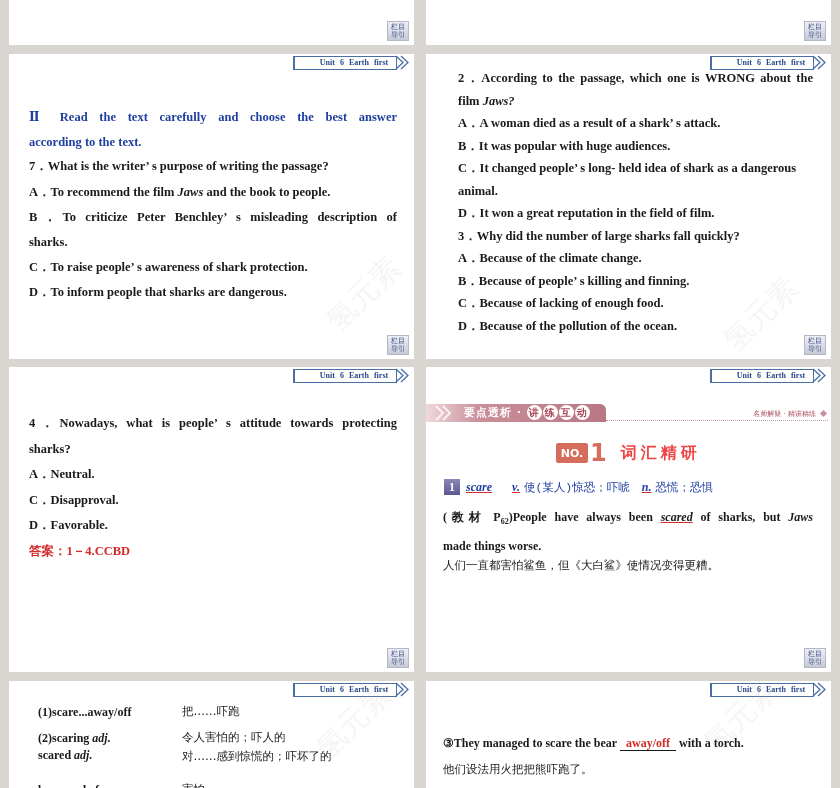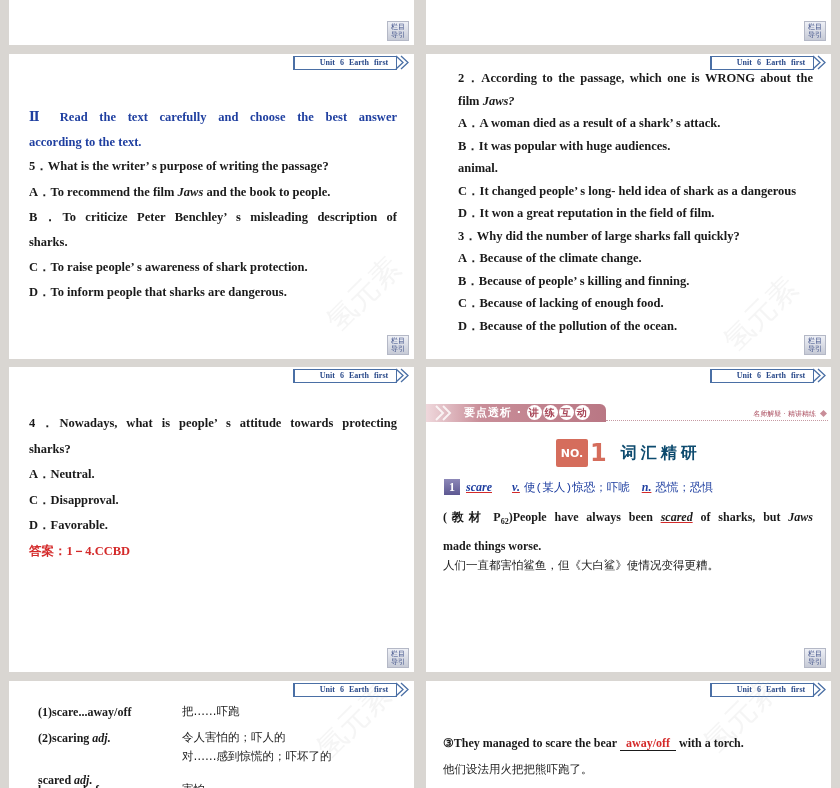--- a/index.html
+++ b/index.html
@@ -17,23 +17,23 @@
   .blue { color: #1f3fa0; }
   .red { color: #d42a2a; }
   .it { font-style: italic; }
   .banner { position: absolute; left: 0; top: 37px; width: 402px; height: 18px; }
   .banner-left { position: absolute; left: 0; top: 0; width: 180px; height: 18px; background: linear-gradient(90deg, #efd8dc, #c98e99 30%, #b97784); border-radius: 0 6px 0 0; }
   .banner-text { position: absolute; left: 38px; top: 1px; font-family: "DejaVu Sans", sans-serif; font-size: 11px; font-weight: bold; color: #fff; letter-spacing: 1px; }
   .banner-circ { display: inline-block; width: 15px; height: 15px; border-radius: 50%; background: #fff; color: #a9485a; text-align: center; line-height: 15px; font-size: 10px; margin-right: 1px; }
   .banner-line { position: absolute; left: 180px; right: 0; top: 16px; border-top: 1px dotted #c59aa3; }
   .banner-right { position: absolute; right: 12px; top: 5px; font-family: "DejaVu Sans", sans-serif; font-size: 7px; color: #a8485a; }
   .no1 { position: absolute; left: 130px; top: 74px; height: 24px; display: flex; align-items: center; }
-  .no-badge { width: 32px; height: 28px; background: #d56d5c; color: #fff; font-family: "DejaVu Sans", sans-serif; font-weight: bold; font-size: 11px; display: flex; align-items: center; justify-content: center; border-radius: 2px; }
+  .no-badge { width: 32px; height: 20px; background: #d56d5c; color: #fff; font-family: "DejaVu Sans", sans-serif; font-weight: bold; font-size: 11px; display: flex; align-items: center; justify-content: center; border-radius: 2px; }
   .no-num { font-family: "DejaVu Sans", sans-serif; font-weight: bold; font-size: 24px; color: #d56d5c; margin-left: 2px; line-height: 24px; }
-  .no-title { font-family: Liberation Mono, monospace; font-weight: bold; font-size: 16px; color: #0c4a6e; letter-spacing: 4px; margin-left: 14px; }
+  .no-title { font-family: Liberation Mono, monospace; font-weight: bold; font-size: 16px; color: #ef4444; letter-spacing: 4px; margin-left: 14px; }
   .word-row { position: absolute; left: 18px; top: 112px; font-size: 12px; font-weight: bold; display: flex; align-items: center; }
   .num-badge { width: 16px; height: 16px; background: linear-gradient(#8d88b8, #5d5892); color: #fff; font-size: 12px; text-align: center; line-height: 16px; margin-right: 6px; }
   .uline-red { text-decoration: underline; text-decoration-color: #d42a2a; font-style: italic; }
   .ex { position: absolute; left: 17px; right: 18px; font-size: 12px; font-weight: bold; line-height: 25px; }
   .cn { position: absolute; left: 17px; font-family: "DejaVu Sans", sans-serif; font-size: 11.5px; }
   .vocab { position: absolute; left: 29px; font-size: 12px; font-weight: bold; }
   .vocab-cn { position: absolute; left: 173px; font-family: "DejaVu Sans", sans-serif; font-size: 11.5px; }
   .blank { display: inline-block; border-bottom: 1px solid #1a1a1a; padding: 0 6px; color: #d42a2a; line-height: 14px; }
   .wm { position: absolute; font-family: "DejaVu Sans", sans-serif; font-size: 30px; color: rgba(170,170,170,0.12); transform: rotate(-45deg); pointer-events: none; }
 </style>
@@ -54,21 +54,21 @@
         <path d="M1 1 L8 7.5 L1 14 M6 1 L13 7.5 L6 14" fill="none" stroke="#4a6fa5" stroke-width="1.3"></path>
       </svg>
   </div>
   <div class="q blue" style="top:51px; left:20px;">
     <div class="line justify">Ⅱ  Read the text carefully and choose the best answer</div>
   </div>
   <div class="q blue" style="top:76px; left:20px;">
     <div class="line">according to the text.</div>
   </div>
   <div class="q" style="top:100px; left:20px;">
-    <div class="line">5．What is the writer’ s purpose of writing the passage?</div>
+    <div class="line">7．What is the writer’ s purpose of writing the passage?</div>
     <div class="line" style="margin-top:1px;"><span>A．To recommend the film </span><span class="it">Jaws</span><span> and the book to people.</span></div>
     <div class="line justify">B．To criticize Peter Benchley’ s misleading description of</div>
     <div class="line">sharks.</div>
     <div class="line">C．To raise people’ s awareness of shark protection.</div>
     <div class="line">D．To inform people that sharks are dangerous.</div>
   </div>
   <div class="wm" style="left:310px; top:220px;">氢元素</div>
   <div class="nav-btn"><span>栏目</span><br><span>导引</span></div>
 </div>
 
@@ -77,22 +77,22 @@
     <div class="unit-box">Unit 6   Earth first</div>
     <svg class="unit-chev" viewBox="0 0 16 15">
         <path d="M1 1 L8 7.5 L1 14 M6 1 L13 7.5 L6 14" fill="none" stroke="#4a6fa5" stroke-width="1.3"></path>
       </svg>
   </div>
   <div class="q q2" style="top:13px;">
     <div class="line justify">2．According to the passage, which one is WRONG about the</div>
     <div class="line"><span>film </span><span class="it">Jaws?</span></div>
     <div class="line">A．A woman died as a result of a shark’ s attack.</div>
     <div class="line">B．It was popular with huge audiences.</div>
+    <div class="line">C．It changed people’ s long- held idea of shark as a dangerous</div>
     <div class="line">animal.</div>
-    <div class="line">C．It changed people’ s long- held idea of shark as a dangerous</div>
     <div class="line">D．It won a great reputation in the field of film.</div>
     <div class="line">3．Why did the number of large sharks fall quickly?</div>
     <div class="line">A．Because of the climate change.</div>
     <div class="line">B．Because of people’ s killing and finning.</div>
     <div class="line">C．Because of lacking of enough food.</div>
     <div class="line">D．Because of the pollution of the ocean.</div>
   </div>
   <div class="wm" style="left:290px; top:240px;">氢元素</div>
   <div class="nav-btn"><span>栏目</span><br><span>导引</span></div>
 </div>
@@ -158,21 +158,21 @@
   <div class="unit-tag">
     <div class="unit-box">Unit 6   Earth first</div>
     <svg class="unit-chev" viewBox="0 0 16 15">
         <path d="M1 1 L8 7.5 L1 14 M6 1 L13 7.5 L6 14" fill="none" stroke="#4a6fa5" stroke-width="1.3"></path>
       </svg>
   </div>
   <div class="vocab" style="top:24px;"><span>(1)scare...away/off</span><span class="it"></span></div>
   <div class="vocab-cn" style="top:23px;">把……吓跑</div>
   <div class="vocab" style="top:50px;"><span>(2)scaring </span><span class="it">adj.</span></div>
   <div class="vocab-cn" style="top:49px;">令人害怕的；吓人的</div>
-  <div class="vocab" style="top:92px;"><span>scared </span><span class="it">adj.</span></div>
+  <div class="vocab" style="top:67px;"><span>scared </span><span class="it">adj.</span></div>
   <div class="vocab-cn" style="top:68px;">对……感到惊慌的；吓坏了的</div>
   <div class="vocab" style="top:102px;"><span>be scared of</span><span class="it"></span></div>
   <div class="vocab-cn" style="top:101px;">害怕……</div>
   <div class="wm" style="left:300px; top:20px;">氢元素</div>
 </div>
 
 <div class="slide" style="left:426px; top:681px; width:405px; height:120px;">
   <div class="unit-tag">
     <div class="unit-box">Unit 6   Earth first</div>
     <svg class="unit-chev" viewBox="0 0 16 15">

